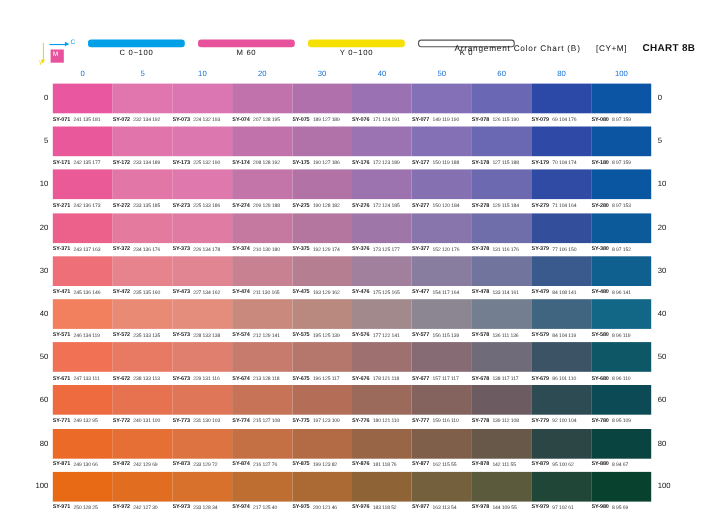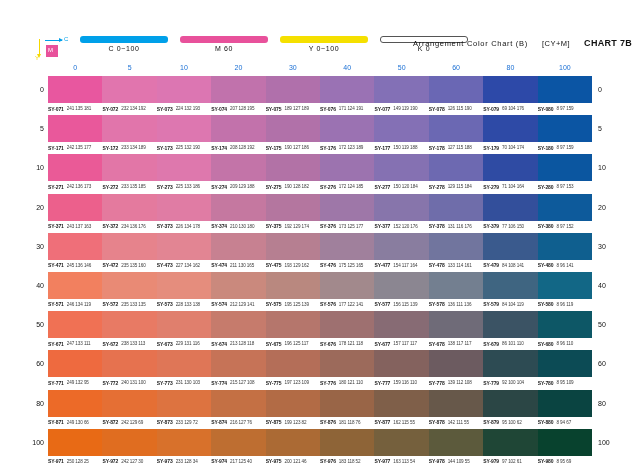--- a/index.html
+++ b/index.html
@@ -207,21 +207,21 @@
     </div>
 
     <div class="legend-item" id="legend-k">
       <div class="legend-swatch" style="background:#ffffff;border:1px solid #555555"></div>
       <div class="legend-text">K  0</div>
     </div>
 
     <div id="header-right">
       <div id="header-title">Arrangement Color Chart (B)</div>
       <div id="header-mix">[CY+M]</div>
-      <div id="header-chartno">CHART 7B</div>
+      <div id="header-chartno">CHART 8B</div>
     </div>
   </div>
 
   <div id="chart-area">
     <div id="top-axis">
         <div class="tick">0</div>
         <div class="tick">5</div>
         <div class="tick">10</div>
         <div class="tick">20</div>
         <div class="tick">30</div>

